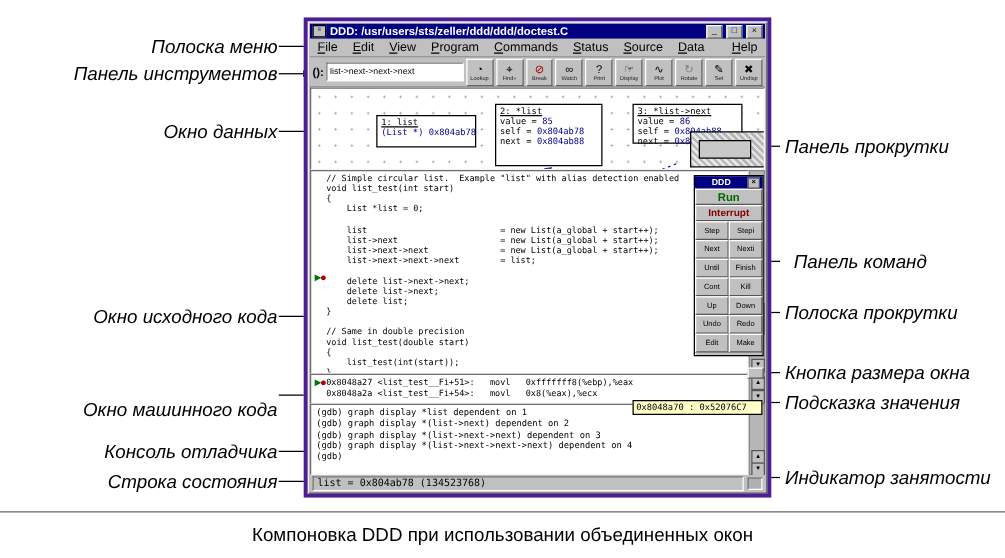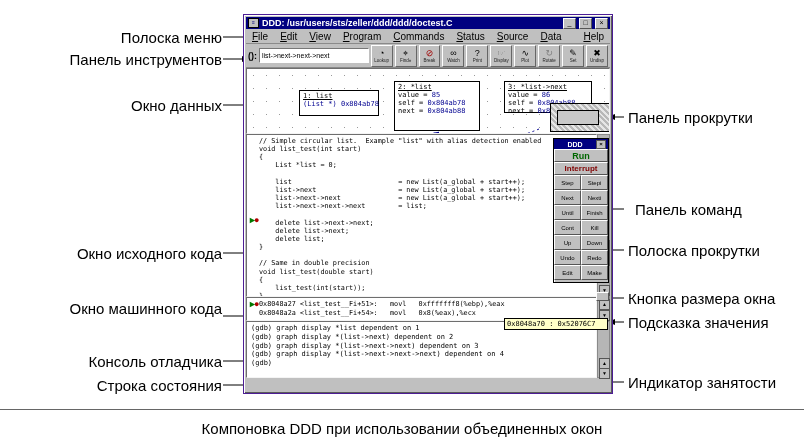--- a/index.html
+++ b/index.html
@@ -1,24 +1,24 @@
 <!DOCTYPE html>
 <html><head>
 <meta charset="utf-8">
 <style>
   html,body{margin:0;padding:0;background:#fff;}
   #canvas{position:relative;width:804px;height:446px;background:#fff;overflow:hidden;
           font-family:"Liberation Sans",sans-serif;color:#000;}
   
-  .callout{position:absolute;font-size:15px;white-space:nowrap;color:#000;}
+  .callout{position:absolute;font-size:15px;white-space:nowrap;color:#000;font-style:italic;}
   .callout.left{text-align:right;}
   #callout-svg{position:absolute;left:0;top:0;width:804px;height:446px;pointer-events:none;}
   
   #ddd-window{position:absolute;left:243px;top:14px;width:368px;height:378px;background:#c0c0c0;
-              border:1px solid #4c1d95;box-shadow:inset 1px 1px 0 #ffffff, inset -1px -1px 0 #5a5a5a;}
+              border:3px solid #4c1d95;box-shadow:inset 1px 1px 0 #ffffff, inset -1px -1px 0 #5a5a5a;}
   .titlebar{position:absolute;left:2px;top:2px;width:364px;height:12px;background:#000080;color:#fff;
             display:flex;align-items:center;gap:3px;padding:0 2px;box-sizing:border-box;}
   .titlebar .wicon{width:9px;height:8px;background:#c0c0c0;border:1px solid #000;font-size:5px;line-height:6px;text-align:center;color:#000080;}
   .titlebar .ttext{font-size:9px;font-weight:bold;white-space:nowrap;overflow:hidden;flex:1;}
   .wctl{width:11px;height:9px;background:#c0c0c0;border:1px solid;border-color:#fff #555 #555 #fff;
         font-size:7px;line-height:7px;text-align:center;color:#000;}
   .menubar{position:absolute;left:2px;top:14px;width:364px;height:15px;display:flex;align-items:center;
            font-size:10px;background:#c0c0c0;border-bottom:1px solid #8a8a8a;box-sizing:border-box;}
   .menubar span{padding:0 6px;}
   .menubar .help{margin-left:auto;}
@@ -114,21 +114,21 @@
     <line x1="624" y1="250" x2="601" y2="250" stroke="#000" marker-end="url(#ah)"></line>
     <line x1="624" y1="298" x2="598" y2="298" stroke="#000" marker-end="url(#ah)"></line>
     <line x1="624" y1="322" x2="609" y2="322" stroke="#000" marker-end="url(#ah)"></line>
     <line x1="624" y1="382" x2="600" y2="382" stroke="#000" marker-end="url(#ah)"></line>
   </svg>
 
   <div class="callout left" style="right:582px;top:29px">Полоска меню</div>
   <div class="callout left" style="right:582px;top:51px">Панель инструментов</div>
   <div class="callout left" style="right:582px;top:97px">Окно данных</div>
   <div class="callout left" style="right:582px;top:245px">Окно исходного кода</div>
-  <div class="callout left" style="right:582px;top:300px">Окно машинного кода</div>
+  <div class="callout left" style="right:582px;top:320px">Окно машинного кода</div>
   <div class="callout left" style="right:582px;top:353px">Консоль отладчика</div>
   <div class="callout left" style="right:582px;top:377px">Строка состояния</div>
 
   <div class="callout" style="left:628px;top:109px">Панель прокрутки</div>
   <div class="callout" style="left:635px;top:201px">Панель команд</div>
   <div class="callout" style="left:628px;top:242px">Полоска прокрутки</div>
   <div class="callout" style="left:628px;top:290px">Кнопка размера окна</div>
   <div class="callout" style="left:628px;top:314px">Подсказка значения</div>
   <div class="callout" style="left:628px;top:374px">Индикатор занятости</div>
 
@@ -309,17 +309,21 @@
 (gdb) graph display *(list-&gt;next) dependent on 2
 (gdb) graph display *(list-&gt;next-&gt;next) dependent on 3
 (gdb) graph display *(list-&gt;next-&gt;next-&gt;next) dependent on 4
 (gdb) </pre>
     </div>
     <div class="scrollcol" style="top:306px;height:57px">
       <div class="sbarrow" style="top:36px">▲</div>
       <div class="sbarrow" style="top:46px">▼</div>
     </div>
 
+    <div id="statusbar">
+      <div id="status-field">list = 0x804ab78 (134523768)</div>
+      <div id="busy-led"></div>
+    </div>
   </div>
 
   <div id="rule"></div>
   <div id="caption">Компоновка DDD при использовании объединенных окон</div>
 </div>
 
 </body></html>

